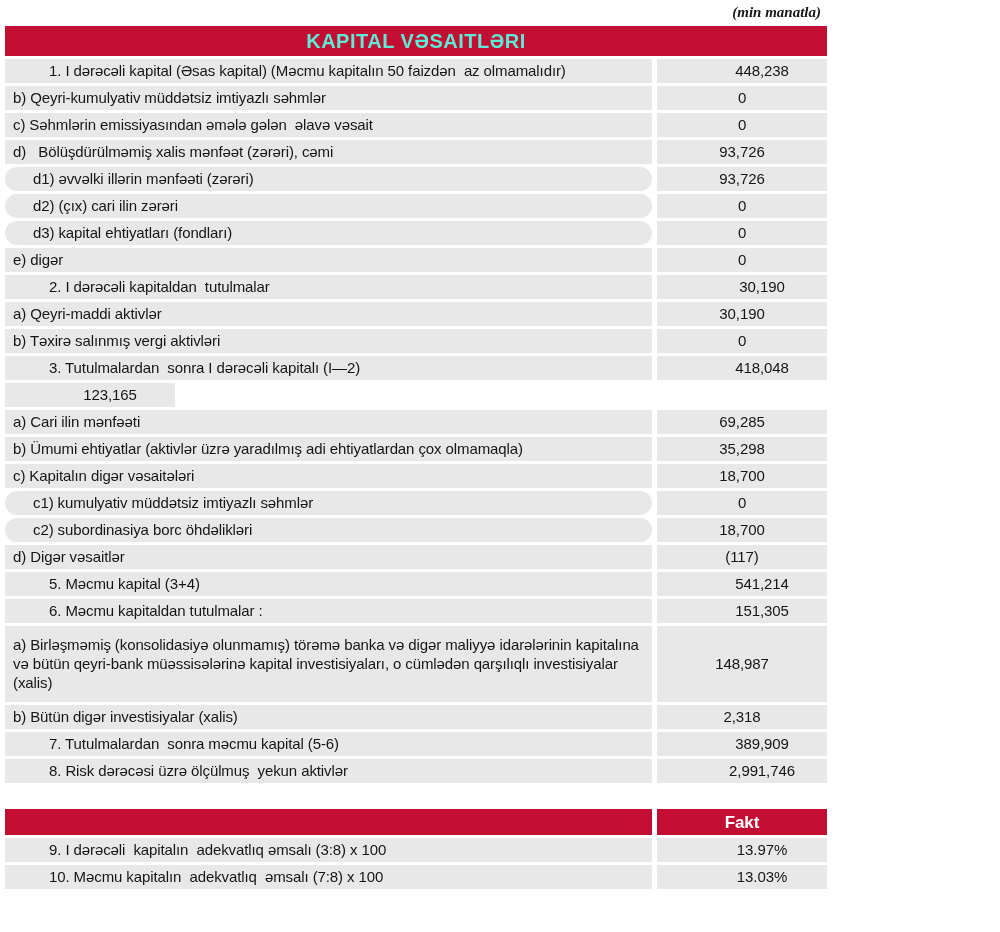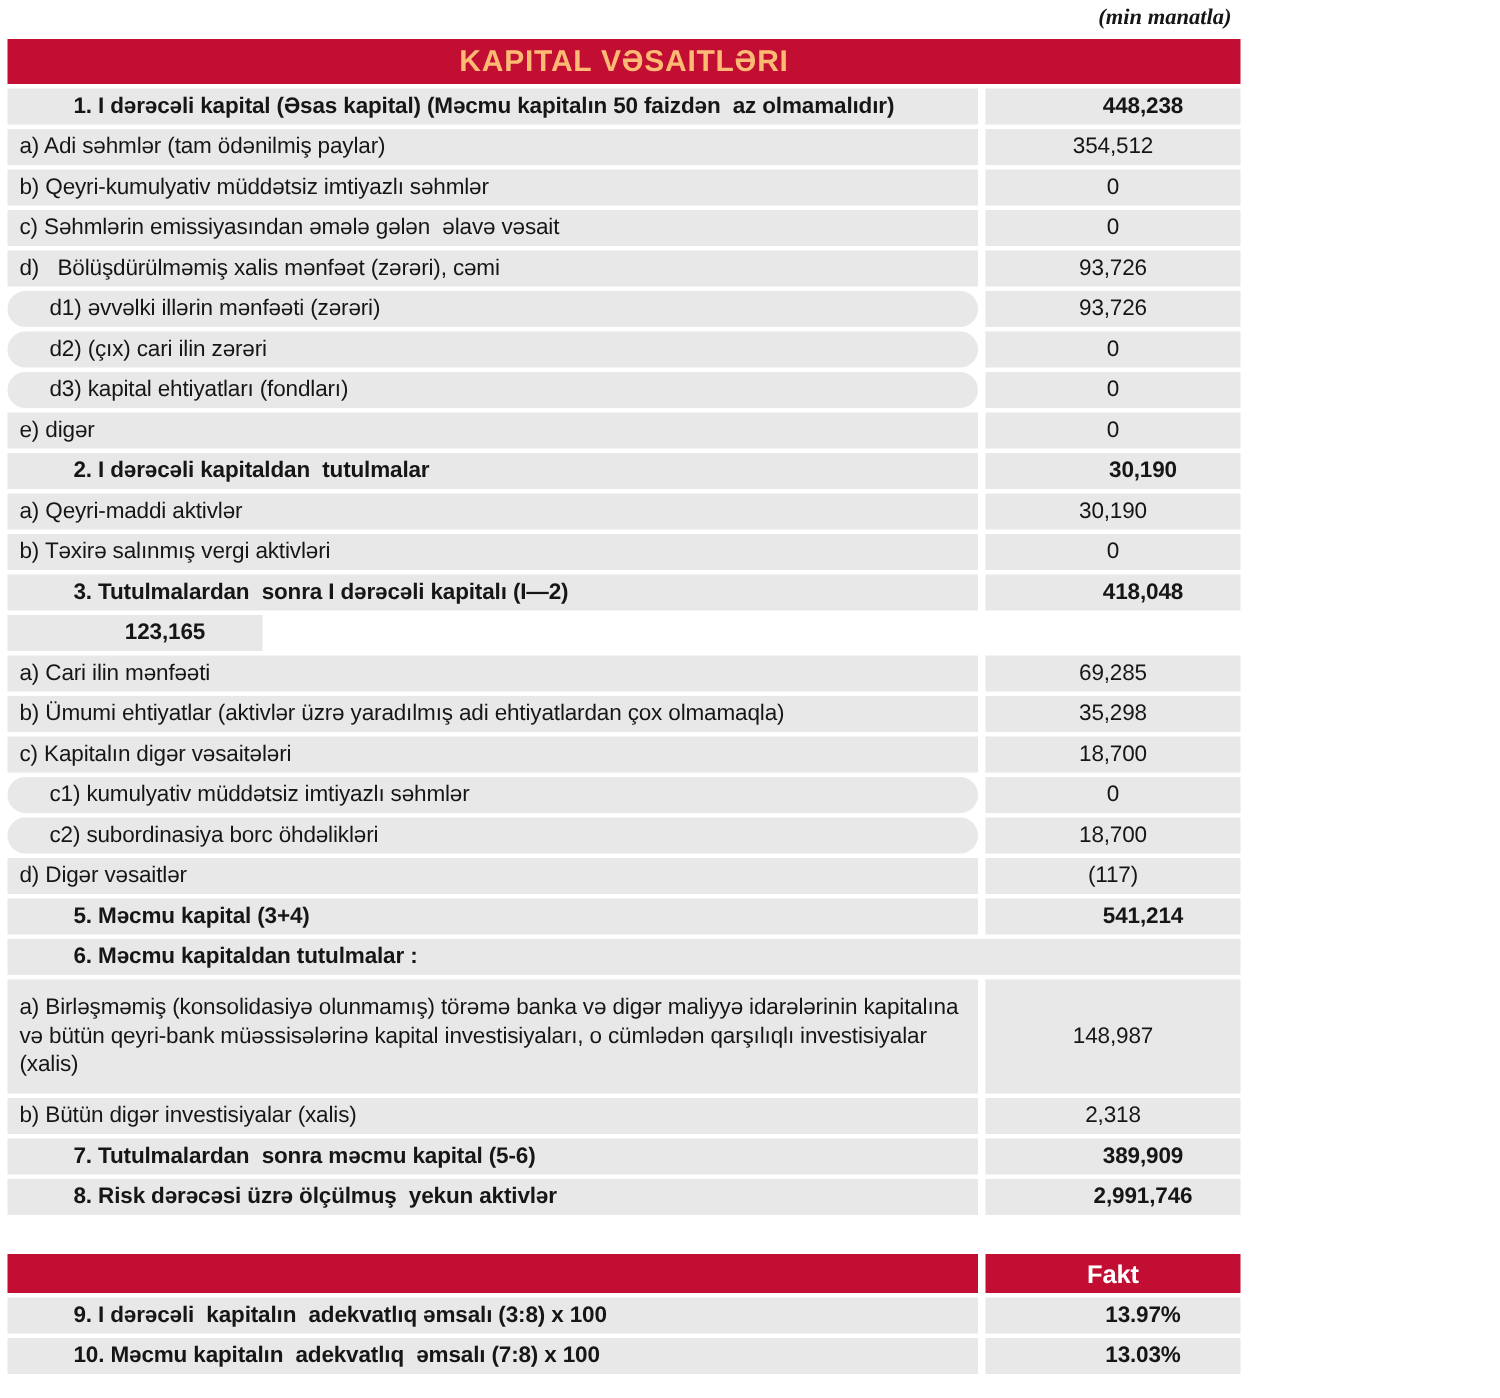--- a/index.html
+++ b/index.html
@@ -27,21 +27,21 @@
     font-weight: bold;
     font-size: 15px;
     padding-right: 6px;
     height: 20px;
     line-height: 20px;
   }
   .title-bar {
     margin-top: 4px;
     height: 30px;
     background: var(--accent);
-    color: #fdba74;
+    color: #5eead4;
     display: flex;
     align-items: center;
     justify-content: center;
     font-weight: bold;
     font-size: 20px;
     letter-spacing: 0.5px;
   }
   .trow {
     display: flex;
     gap: 5px;
@@ -60,21 +60,21 @@
     flex: 1;
     padding: 2px 8px;
     white-space: pre-wrap;
   }
   .cell.value {
     width: 170px;
     justify-content: center;
     text-align: right;
     padding: 2px 4px;
   }
-  .trow.bold .cell { font-weight: bold; padding-left: 44px; }
+  .trow.bold .cell { font-weight: normal; padding-left: 44px; }
   .trow.indent .cell.label { padding-left: 28px; border-radius: 12px; }
   .trow.tall .cell.label { padding-top: 10px; padding-bottom: 10px; }
   .trow.tall .cell { min-height: 66px; }
   .ratio-table { margin-top: 26px; }
   .trow.header-row { margin-top: 0; }
   .trow.header-row .cell {
     background: var(--accent);
     color: #ffffff;
     font-weight: bold;
     font-size: 17px;
@@ -89,24 +89,20 @@
   <div class="unit-note">(min manatla)</div>
 
   <div class="main-table">
     <div class="title-bar">KAPITAL VƏSAITLƏRI</div>
 
     <div class="trow bold">
       <div class="cell label">1. I dərəcəli kapital (Əsas kapital) (Məcmu kapitalın 50 faizdən  az olmamalıdır)</div>
       <div class="cell value">448,238</div>
     </div>
     <div class="trow">
-      <div class="cell label">a) Adi səhmlər (tam ödənilmiş paylar)</div>
-      <div class="cell value">354,512</div>
-    </div>
-    <div class="trow">
       <div class="cell label">b) Qeyri-kumulyativ müddətsiz imtiyazlı səhmlər</div>
       <div class="cell value">0</div>
     </div>
     <div class="trow">
       <div class="cell label">c) Səhmlərin emissiyasından əmələ gələn  əlavə vəsait</div>
       <div class="cell value">0</div>
     </div>
     <div class="trow">
       <div class="cell label">d)   Bölüşdürülməmiş xalis mənfəət (zərəri), cəmi</div>
       <div class="cell value">93,726</div>
@@ -169,20 +165,21 @@
     <div class="trow">
       <div class="cell label">d) Digər vəsaitlər</div>
       <div class="cell value">(117)</div>
     </div>
     <div class="trow bold">
       <div class="cell label">5. Məcmu kapital (3+4)</div>
       <div class="cell value">541,214</div>
     </div>
     <div class="trow bold">
       <div class="cell label">6. Məcmu kapitaldan tutulmalar :</div>
+      <div class="cell value">151,305</div>
     </div>
     <div class="trow tall">
       <div class="cell label">a) Birləşməmiş (konsolidasiyə olunmamış) törəmə banka və digər maliyyə idarələrinin kapitalına və bütün qeyri-bank müəssisələrinə kapital investisiyaları, o cümlədən qarşılıqlı investisiyalar (xalis)</div>
       <div class="cell value">148,987</div>
     </div>
     <div class="trow">
       <div class="cell label">b) Bütün digər investisiyalar (xalis)</div>
       <div class="cell value">2,318</div>
     </div>
     <div class="trow bold">

